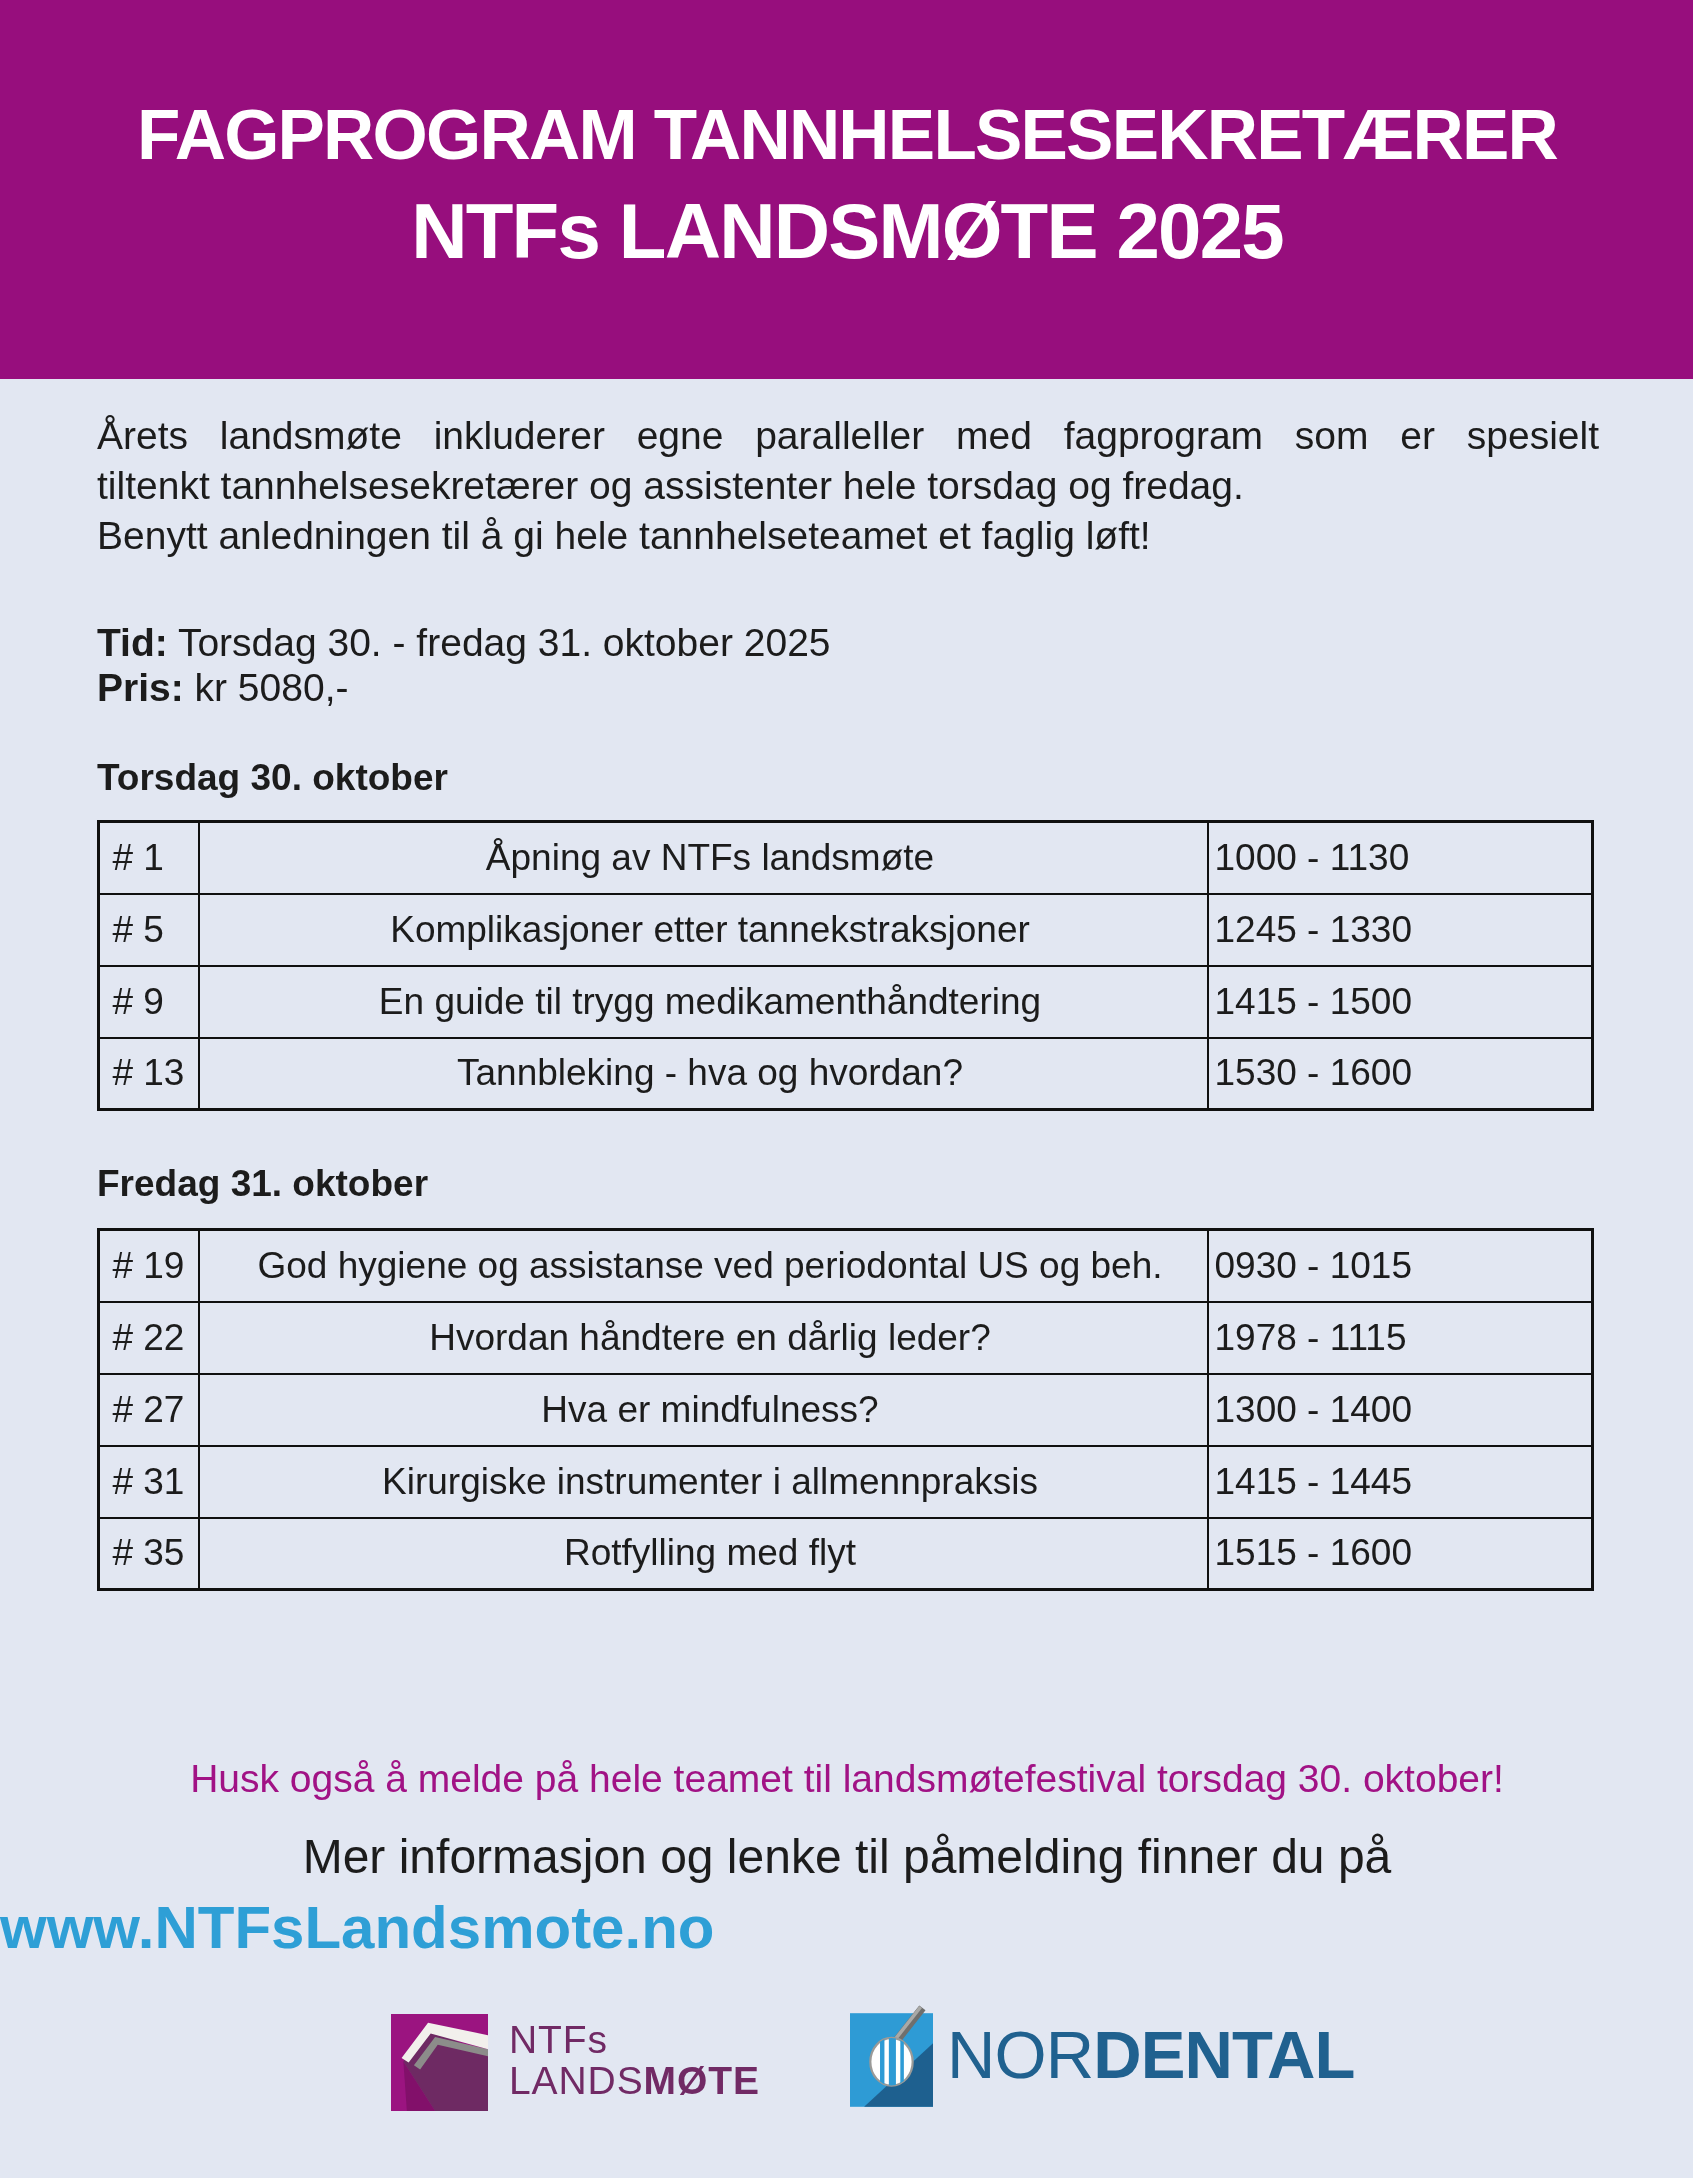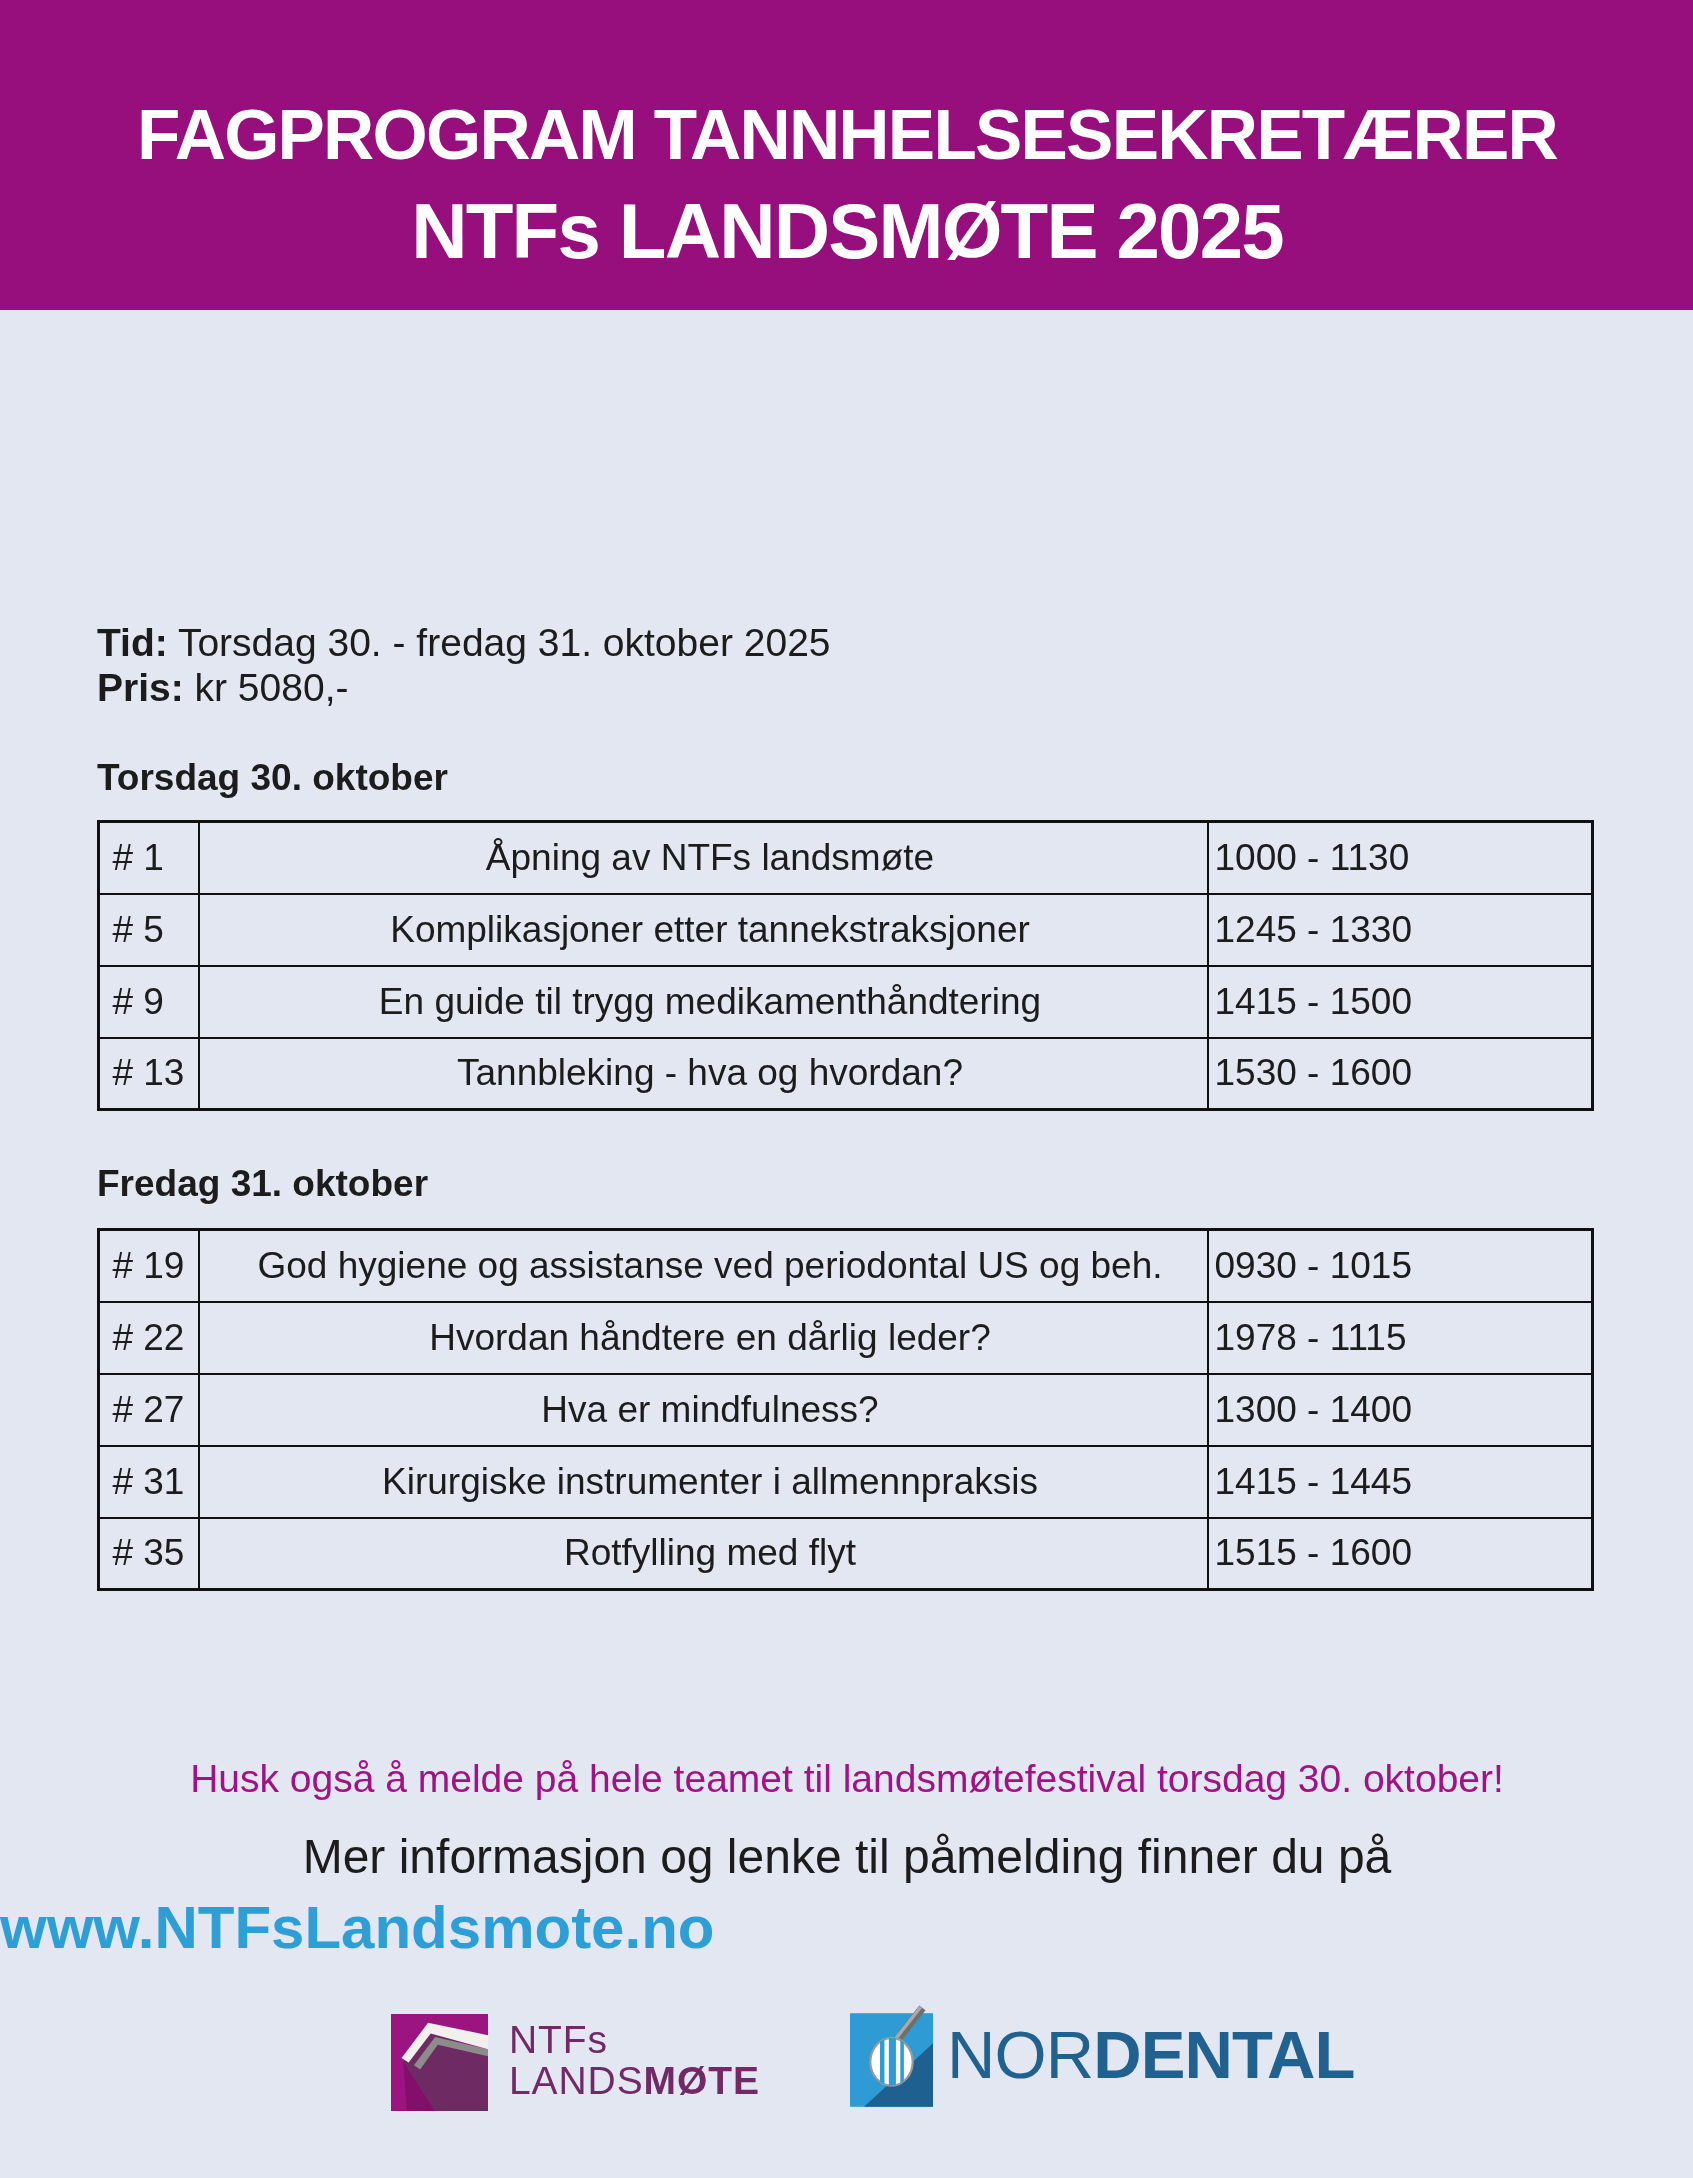--- a/index.html
+++ b/index.html
@@ -16,21 +16,21 @@
   }
   *{margin:0;padding:0;box-sizing:border-box;}
   html,body{background:#cfd6e4;}
   .page{
     position:relative;width:1694px;height:2178px;
     background:var(--page_bg);
     font-family:"Liberation Sans","DejaVu Sans",sans-serif;
     color:var(--text);overflow:hidden;
   }
   .header{
-    position:absolute;left:0;top:0;width:1694px;height:310px;
+    position:absolute;left:0;top:0;width:1694px;height:379px;
     background:var(--header_bg);color:#ffffff;text-align:center;
   }
   .header .t1{
     position:absolute;left:0;top:99px;width:100%;
     font-size:71px;font-weight:bold;letter-spacing:-1.8px;line-height:1;
   }
   .header .t2{
     position:absolute;left:0;top:192px;width:100%;
     font-size:78px;font-weight:bold;letter-spacing:-1.8px;line-height:1;
   }
@@ -94,20 +94,25 @@
 </head>
 <body>
 
 <div class="page">
 
   <div class="header">
     <div class="t1">FAGPROGRAM TANNHELSESEKRETÆRER</div>
     <div class="t2">NTFs LANDSMØTE 2025</div>
   </div>
 
+  <div class="intro">
+    <div class="justified">Årets landsmøte inkluderer egne paralleller med fagprogram som er spesielt</div>
+    <div>tiltenkt tannhelsesekretærer og assistenter hele torsdag og fredag.</div>
+    <div>Benytt anledningen til å gi hele tannhelseteamet et faglig løft!</div>
+  </div>
 
   <div class="meta tid">
     <span class="lbl">Tid:</span>
     <span>Torsdag 30. - fredag 31. oktober 2025</span>
   </div>
   <div class="meta pris">
     <span class="lbl">Pris:</span>
     <span>kr 5080,-</span>
   </div>
 

